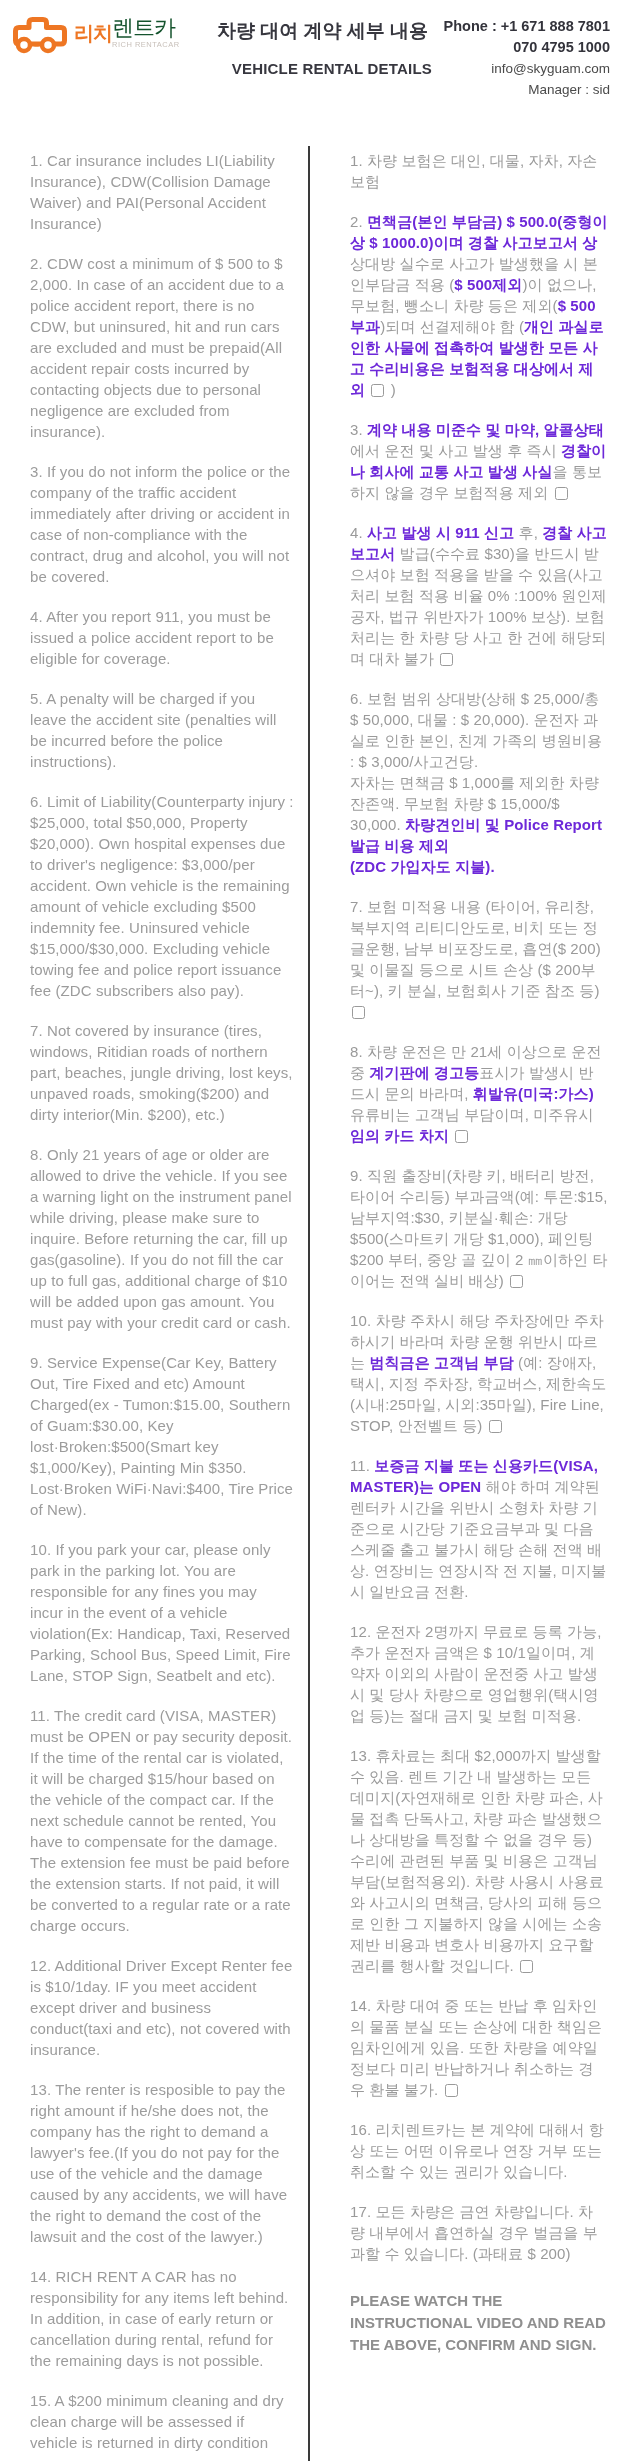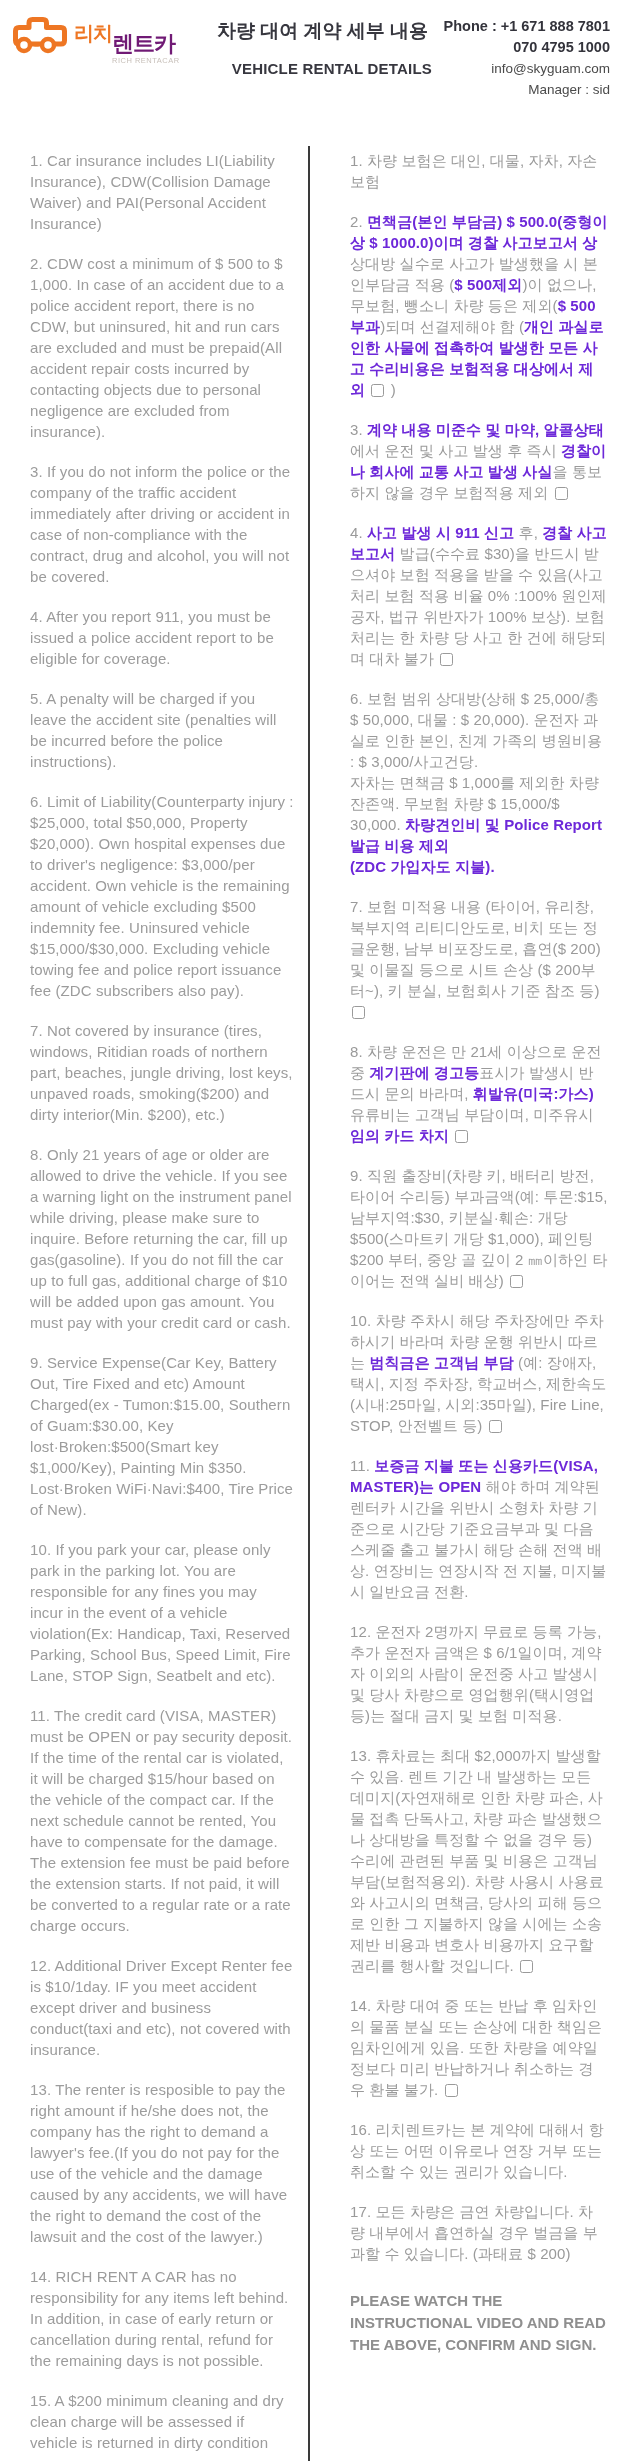--- a/index.html
+++ b/index.html
@@ -10,21 +10,21 @@
     color:#333;
     position:relative;
   }
   
   .header { display:flex; padding:14px 10px 0 8px; align-items:flex-start; }
   .logo-block { flex:0 0 178px; display:flex; align-items:flex-start; padding-top:2px; }
   .logo-car { width:64px; height:42px; flex:0 0 auto; }
   .logo-text { display:flex; align-items:flex-start; margin-left:2px; }
   .logo-richi { color:#EE7623; font-weight:bold; font-size:20px; letter-spacing:-1px; padding-top:4px; }
   .logo-rent-wrap { display:flex; flex-direction:column; }
-  .logo-rentcar { color:#701a75; font-weight:bold; font-size:22px; letter-spacing:-1px; line-height:24px;margin-top:16px; }
+  .logo-rentcar { color:#14532d; font-weight:normal; font-size:22px; letter-spacing:-1px; line-height:24px; }
   .logo-sub { color:#C8C0BA; font-size:7.5px; letter-spacing:0.5px; margin-top:0px; }
   .title-block { flex:1 1 auto; text-align:right; padding-top:4px; }
   .title-ko { font-size:19px; font-weight:600; color:#37373F; line-height:26px; max-width:238px; margin:0 auto; }
   .title-en { font-size:15px; font-weight:700; color:#37373F; margin-top:16px; letter-spacing:0.2px; }
   .contact-block { flex:0 0 178px; text-align:right; line-height:21px; padding-top:2px; }
   .contact-phone { font-size:14.5px; font-weight:700; color:#33333B; }
   .contact-plain { font-size:13.5px; font-weight:400; color:#4A4A4A; }
 
   
   .main { display:flex; margin-top:46px; }
@@ -67,21 +67,21 @@
     <div class="contact-phone">Phone : +1 671 888 7801</div>
     <div class="contact-phone">070 4795 1000</div>
     <div class="contact-plain">info@skyguam.com</div>
     <div class="contact-plain">Manager : sid</div>
   </div>
 </div>
 
 <div class="main">
   <div class="col-left" id="terms-en">
       <p class="term">1. Car insurance includes LI(Liability Insurance), CDW(Collision Damage Waiver) and PAI(Personal Accident Insurance)</p>
-      <p class="term">2. CDW cost a minimum of $ 500 to $ 1,000. In case of an accident due to a police accident report, there is no CDW, but uninsured, hit and run cars are excluded and must be prepaid(All accident repair costs incurred by contacting objects due to personal negligence are excluded from insurance).</p>
+      <p class="term">2. CDW cost a minimum of $ 500 to $ 2,000. In case of an accident due to a police accident report, there is no CDW, but uninsured, hit and run cars are excluded and must be prepaid(All accident repair costs incurred by contacting objects due to personal negligence are excluded from insurance).</p>
       <p class="term">3. If you do not inform the police or the company of the traffic accident immediately after driving or accident in case of non-compliance with the contract, drug and alcohol, you will not be covered.</p>
       <p class="term">4. After you report 911, you must be issued a police accident report to be eligible for coverage.</p>
       <p class="term">5. A penalty will be charged if you leave the accident site (penalties will be incurred before the police instructions).</p>
       <p class="term">6. Limit of Liability(Counterparty injury : $25,000, total $50,000, Property $20,000). Own hospital expenses due to driver's negligence: $3,000/per accident. Own vehicle is the remaining amount of vehicle excluding $500 indemnity fee. Uninsured vehicle $15,000/$30,000. Excluding vehicle towing fee and police report issuance fee (ZDC subscribers also pay).</p>
       <p class="term">7. Not covered by insurance (tires, windows, Ritidian roads of northern part, beaches, jungle driving, lost keys, unpaved roads, smoking($200) and dirty interior(Min. $200), etc.)</p>
       <p class="term">8. Only 21 years of age or older are allowed to drive the vehicle. If you see a warning light on the instrument panel while driving, please make sure to inquire. Before returning the car, fill up gas(gasoline). If you do not fill the car up to full gas, additional charge of $10 will be added upon gas amount. You must pay with your credit card or cash.</p>
       <p class="term">9. Service Expense(Car Key, Battery Out, Tire Fixed and etc) Amount Charged(ex - Tumon:$15.00, Southern of Guam:$30.00, Key lost·Broken:$500(Smart key $1,000/Key), Painting Min $350. Lost·Broken WiFi·Navi:$400, Tire Price of New).</p>
       <p class="term">10. If you park your car, please only park in the parking lot. You are responsible for any fines you may incur in the event of a vehicle violation(Ex: Handicap, Taxi, Reserved Parking, School Bus, Speed Limit, Fire Lane, STOP Sign, Seatbelt and etc).</p>
       <p class="term">11. The credit card (VISA, MASTER) must be OPEN or pay security deposit. If the time of the rental car is violated, it will be charged $15/hour based on the vehicle of the compact car. If the next schedule cannot be rented, You have to compensate for the damage. The extension fee must be paid before the extension starts. If not paid, it will be converted to a regular rate or a rate charge occurs.</p>
       <p class="term">12. Additional Driver Except Renter fee is $10/1day. IF you meet accident except driver and business conduct(taxi and etc), not covered with insurance.</p>
@@ -94,21 +94,21 @@
         <p class="term">1. 차량 보험은 대인, 대물, 자차, 자손 보험</p>
         <p class="term">2. <b>면책금(본인 부담금) $ 500.0(중형이상 $ 1000.0)이며 경찰 사고보고서 상</b> 상대방 실수로 사고가 발생했을 시 본인부담금 적용 (<b>$ 500제외</b>)이 없으나, 무보험, 뺑소니 차량 등은 제외(<b>$ 500 부과</b>)되며 선결제해야 함 (<b>개인 과실로 인한 사물에 접촉하여 발생한 모든 사고 수리비용은 보험적용 대상에서 제외</b> <span class="cbx"></span> )</p>
         <p class="term">3. <b>계약 내용 미준수 및 마약, 알콜상태</b>에서 운전 및 사고 발생 후 즉시 <b>경찰이나 회사에 교통 사고 발생 사실</b>을 통보하지 않을 경우 보험적용 제외 <span class="cbx"></span></p>
         <p class="term">4. <b>사고 발생 시 911 신고</b> 후, <b>경찰 사고보고서</b> 발급(수수료 $30)을 반드시 받으셔야 보험 적용을 받을 수 있음(사고 처리 보험 적용 비율 0% :100% 원인제공자, 법규 위반자가 100% 보상). 보험처리는 한 차량 당 사고 한 건에 해당되며 대차 불가 <span class="cbx"></span></p>
         <p class="term">6. 보험 범위 상대방(상해 $ 25,000/총 $ 50,000, 대물 : $ 20,000). 운전자 과실로 인한 본인, 친계 가족의 병원비용 : $ 3,000/사고건당.<br>자차는 면책금 $ 1,000를 제외한 차량 잔존액. 무보험 차량 $ 15,000/$ 30,000. <b>차량견인비 및 Police Report 발급 비용 제외<br>(ZDC 가입자도 지불).</b></p>
         <p class="term">7. 보험 미적용 내용 (타이어, 유리창, 북부지역 리티디안도로, 비치 또는 정글운행, 남부 비포장도로, 흡연($ 200) 및 이물질 등으로 시트 손상 ($ 200부터~), 키 분실, 보험회사 기준 참조 등) <span class="cbx"></span></p>
         <p class="term">8. 차량 운전은 만 21세 이상으로 운전중 <b>계기판에 경고등</b>표시가 발생시 반드시 문의 바라며, <b>휘발유(미국:가스)</b> 유류비는 고객님 부담이며, 미주유시 <b>임의 카드 차지</b> <span class="cbx"></span></p>
         <p class="term">9. 직원 출장비(차량 키, 배터리 방전, 타이어 수리등) 부과금액(예: 투몬:$15, 남부지역:$30, 키분실·훼손: 개당 $500(스마트키 개당 $1,000), 페인팅 $200 부터, 중앙 골 깊이 2 ㎜이하인 타이어는 전액 실비 배상) <span class="cbx"></span></p>
         <p class="term">10. 차량 주차시 해당 주차장에만 주차하시기 바라며 차량 운행 위반시 따르는 <b>범칙금은 고객님 부담</b> (예: 장애자, 택시, 지정 주차장, 학교버스, 제한속도(시내:25마일, 시외:35마일), Fire Line, STOP, 안전벨트 등) <span class="cbx"></span></p>
         <p class="term">11. <b>보증금 지불 또는 신용카드(VISA, MASTER)는 OPEN</b> 해야 하며 계약된 렌터카 시간을 위반시 소형차 차량 기준으로 시간당 기준요금부과 및 다음 스케줄 출고 불가시 해당 손해 전액 배상. 연장비는 연장시작 전 지불, 미지불시 일반요금 전환.</p>
-        <p class="term">12. 운전자 2명까지 무료로 등록 가능, 추가 운전자 금액은 $ 6/1일이며, 계약자 이외의 사람이 운전중 사고 발생시 및 당사 차량으로 영업행위(택시영업 등)는 절대 금지 및 보험 미적용.</p>
+        <p class="term">12. 운전자 2명까지 무료로 등록 가능, 추가 운전자 금액은 $ 10/1일이며, 계약자 이외의 사람이 운전중 사고 발생시 및 당사 차량으로 영업행위(택시영업 등)는 절대 금지 및 보험 미적용.</p>
         <p class="term">13. 휴차료는 최대 $2,000까지 발생할 수 있음. 렌트 기간 내 발생하는 모든 데미지(자연재해로 인한 차량 파손, 사물 접촉 단독사고, 차량 파손 발생했으나 상대방을 특정할 수 없을 경우 등) 수리에 관련된 부품 및 비용은 고객님 부담(보험적용외). 차량 사용시 사용료와 사고시의 면책금, 당사의 피해 등으로 인한 그 지불하지 않을 시에는 소송제반 비용과 변호사 비용까지 요구할 권리를 행사할 것입니다. <span class="cbx"></span></p>
         <p class="term">14. 차량 대여 중 또는 반납 후 임차인의 물품 분실 또는 손상에 대한 책임은 임차인에게 있음. 또한 차량을 예약일정보다 미리 반납하거나 취소하는 경우 환불 불가. <span class="cbx"></span></p>
         <p class="term">16. 리치렌트카는 본 계약에 대해서 항상 또는 어떤 이유로나 연장 거부 또는 취소할 수 있는 권리가 있습니다.</p>
         <p class="term">17. 모든 차량은 금연 차량입니다. 차량 내부에서 흡연하실 경우 벌금을 부과할 수 있습니다. (과태료 $ 200)</p>
       </div>
 
     <div class="notice">PLEASE WATCH THE INSTRUCTIONAL VIDEO AND READ THE ABOVE, CONFIRM AND SIGN.</div>
 
   </div>
 </div>

